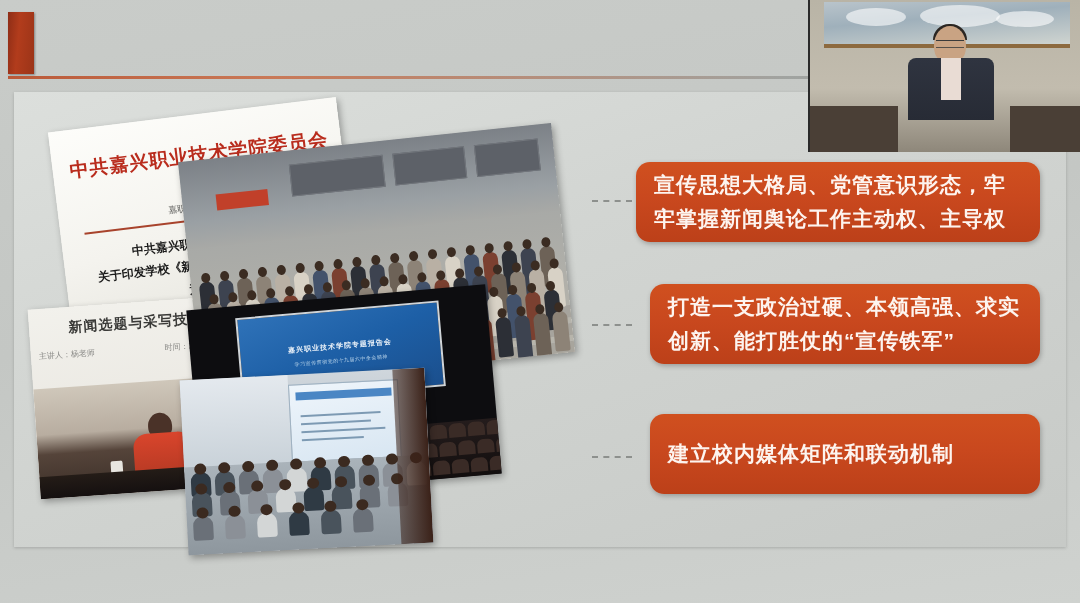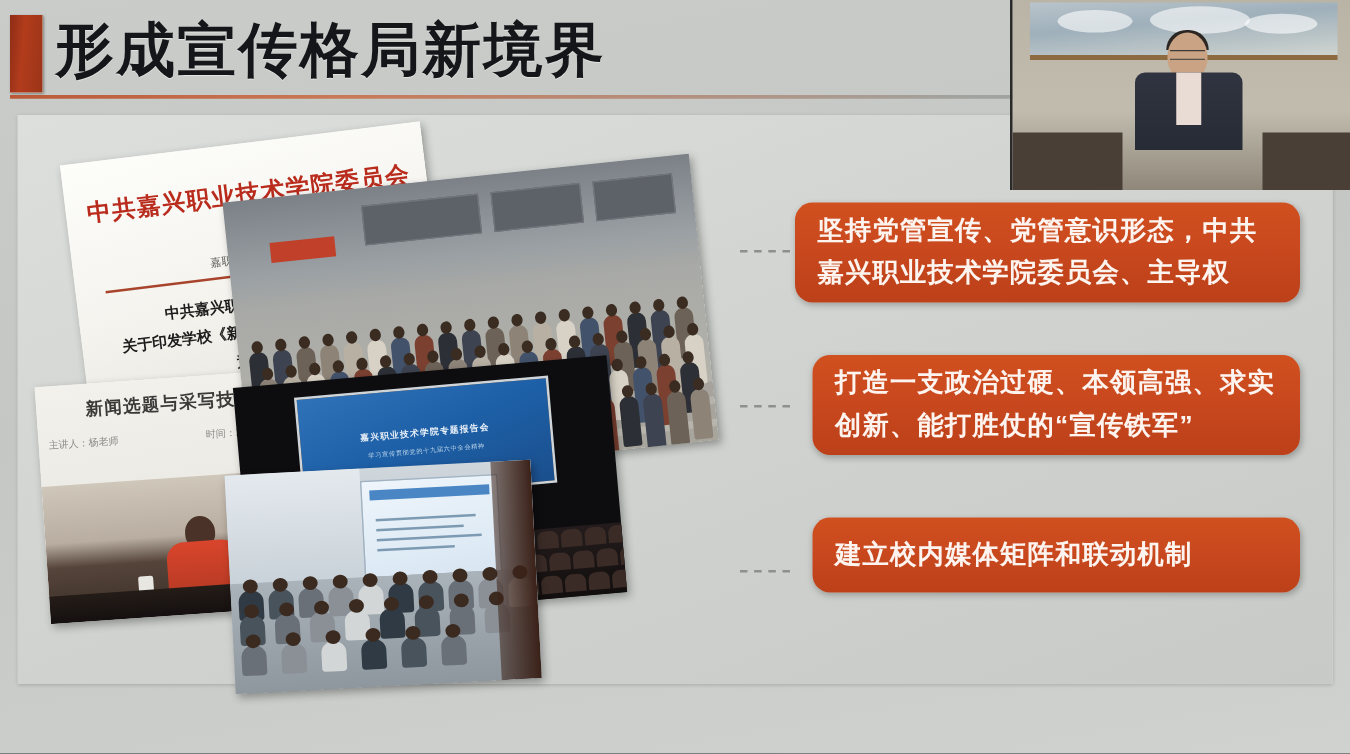--- a/index.html
+++ b/index.html
@@ -414,21 +414,20 @@
     text-shadow: 0 1px 0 rgba(255,255,255,.35);
   }
 </style>
 </head>
 <body>
 
 <div id="stage">
 
   <div id="title-bar">
     <div id="title-accent"></div>
-    <div id="title-text">形成宣传格局新境界</div>
     <div id="title-rule"></div>
   </div>
 
   <div id="content-panel">
 
     <div class="photo" id="photo-document">
       <div class="doc-title">中共嘉兴职业技术学院委员会</div>
       <div class="doc-num">嘉职院党〔2021〕39 号</div>
       <div class="doc-rule"></div>
       <div class="doc-org">中共嘉兴职业技术学院委员会</div>
@@ -635,25 +634,25 @@
           <div class="student" style="left: 134px; top: 50px; background: rgb(73, 83, 92);"></div>
           <div class="student" style="left: 166px; top: 50px; background: rgb(106, 112, 120);"></div>
         </div>
       <div class="dark-right"></div>
     </div>
 
     <div class="connector" style="left:578px; top:108px;"></div>
     <div class="connector" style="left:578px; top:232px;"></div>
     <div class="connector" style="left:578px; top:364px;"></div>
 
-    <div class="callout" id="callout-1" style="left:622px; top:70px; width:404px; height:80px;">坚持党管宣传、党管意识形态，中共嘉兴职业技术学院委员会、主导权</div>
+    <div class="callout" id="callout-1" style="left:622px; top:70px; width:404px; height:80px;">宣传思想大格局、党管意识形态，牢牢掌握新闻舆论工作主动权、主导权</div>
 
     <div class="callout" id="callout-2" style="left:636px; top:192px; width:390px; height:80px;">打造一支政治过硬、本领高强、求实创新、能打胜仗的“宣传铁军”</div>
 
-    <div class="callout" id="callout-3" style="left:636px; top:322px; width:390px; height:60px;">建立校内媒体矩阵和联动机制</div>
+    <div class="callout" id="callout-3" style="left:636px; top:322px; width:390px; height:80px;">建立校内媒体矩阵和联动机制</div>
 
   </div>
 
   <div id="video-overlay">
     <div class="v-wall"></div>
     <div class="v-painting">
       <div class="v-cloud" style="left:22px;top:6px;width:60px;height:18px;"></div>
       <div class="v-cloud" style="left:96px;top:3px;width:80px;height:22px;"></div>
       <div class="v-cloud" style="left:172px;top:9px;width:58px;height:16px;"></div>
     </div>

